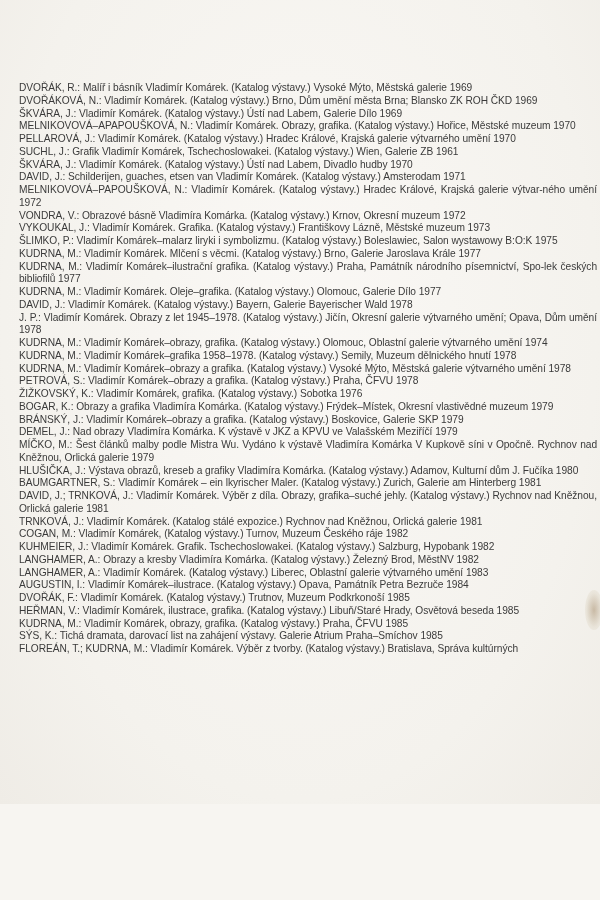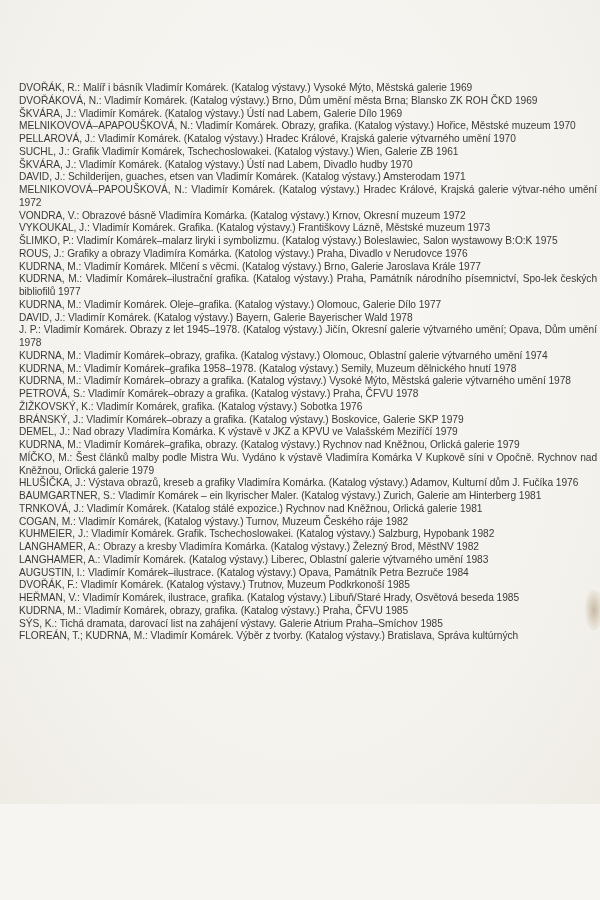--- a/index.html
+++ b/index.html
@@ -36,37 +36,37 @@
       <p class="entry">ŠKVÁRA, J.: Vladimír Komárek. (Katalog výstavy.) Ústí nad Labem, Galerie Dílo 1969</p>
       <p class="entry">MELNIKOVOVÁ–APAPOUŠKOVÁ, N.: Vladimír Komárek. Obrazy, grafika. (Katalog výstavy.) Hořice, Městské muzeum 1970</p>
       <p class="entry">PELLAROVÁ, J.: Vladimír Komárek. (Katalog výstavy.) Hradec Králové, Krajská galerie výtvarného umění 1970</p>
       <p class="entry">SUCHL, J.: Grafik Vladimír Komárek, Tschechoslowakei. (Katalog výstavy.) Wien, Galerie ZB 1961</p>
       <p class="entry">ŠKVÁRA, J.: Vladimír Komárek. (Katalog výstavy.) Ústí nad Labem, Divadlo hudby 1970</p>
       <p class="entry">DAVID, J.: Schilderijen, guaches, etsen van Vladimír Komárek. (Katalog výstavy.) Amsterodam 1971</p>
       <p class="entry">MELNIKOVOVÁ–PAPOUŠKOVÁ, N.: Vladimír Komárek. (Katalog výstavy.) Hradec Králové, Krajská galerie výtvar-ného umění 1972</p>
       <p class="entry">VONDRA, V.: Obrazové básně Vladimíra Komárka. (Katalog výstavy.) Krnov, Okresní muzeum 1972</p>
       <p class="entry">VYKOUKAL, J.: Vladimír Komárek. Grafika. (Katalog výstavy.) Františkovy Lázně, Městské muzeum 1973</p>
       <p class="entry">ŠLIMKO, P.: Vladimír Komárek–malarz liryki i symbolizmu. (Katalog výstavy.) Boleslawiec, Salon wystawowy B:O:K 1975</p>
-      <p class="entry">ROUS, J.: Grafiky a obrazy Vladimíra Komárka. (Katolog výstavy.) Praha, Divadlo v Nerudovce 1976</p>
       <p class="entry">KUDRNA, M.: Vladimír Komárek. Mlčení s věcmi. (Katalog výstavy.) Brno, Galerie Jaroslava Krále 1977</p>
       <p class="entry">KUDRNA, M.: Vladimír Komárek–ilustrační grafika. (Katalog výstavy.) Praha, Památník národního písemnictví, Spo-lek českých bibliofilů 1977</p>
       <p class="entry">KUDRNA, M.: Vladimír Komárek. Oleje–grafika. (Katalog výstavy.) Olomouc, Galerie Dílo 1977</p>
       <p class="entry">DAVID, J.: Vladimír Komárek. (Katalog výstavy.) Bayern, Galerie Bayerischer Wald 1978</p>
       <p class="entry">J. P.: Vladimír Komárek. Obrazy z let 1945–1978. (Katalog výstavy.) Jičín, Okresní galerie výtvarného umění; Opava, Dům umění 1978</p>
       <p class="entry">KUDRNA, M.: Vladimír Komárek–obrazy, grafika. (Katalog výstavy.) Olomouc, Oblastní galerie výtvarného umění 1974</p>
       <p class="entry">KUDRNA, M.: Vladimír Komárek–grafika 1958–1978. (Katalog výstavy.) Semily, Muzeum dělnického hnutí 1978</p>
       <p class="entry">KUDRNA, M.: Vladimír Komárek–obrazy a grafika. (Katalog výstavy.) Vysoké Mýto, Městská galerie výtvarného umění 1978</p>
       <p class="entry">PETROVÁ, S.: Vladimír Komárek–obrazy a grafika. (Katalog výstavy.) Praha, ČFVU 1978</p>
       <p class="entry">ŽIŽKOVSKÝ, K.: Vladimír Komárek, grafika. (Katalog výstavy.) Sobotka 1976</p>
+      <p class="entry">BOGAR, K.: Obrazy a grafika Vladimíra Komárka. (Katalog výstavy.) Frýdek–Místek, Okresní vlastivědné muzeum 1979</p>
       <p class="entry">BRÁNSKÝ, J.: Vladimír Komárek–obrazy a grafika. (Katalog výstavy.) Boskovice, Galerie SKP 1979</p>
       <p class="entry">DEMEL, J.: Nad obrazy Vladimíra Komárka. K výstavě v JKZ a KPVU ve Valašském Meziříčí 1979</p>
-      <p class="entry">KUDRNA, M.: Vladimír Komárek–grafika, obrazy. (Katalog výstavy.) Rychnov nad Kněžnou, Orlická galerie 1979</p>
       <p class="entry">MÍČKO, M.: Šest článků malby podle Mistra Wu. Vydáno k výstavě Vladimíra Komárka V Kupkově síni v Opočně. Rychnov nad Kněžnou, Orlická galerie 1979</p>
-      <p class="entry">HLUŠIČKA, J.: Výstava obrazů, kreseb a grafiky Vladimíra Komárka. (Katalog výstavy.) Adamov, Kulturní dům J. Fučíka 1976</p>
+      <p class="entry">HLUŠIČKA, J.: Výstava obrazů, kreseb a grafiky Vladimíra Komárka. (Katalog výstavy.) Adamov, Kulturní dům J. Fučíka 1980</p>
       <p class="entry">BAUMGARTNER, S.: Vladimír Komárek – ein lkyrischer Maler. (Katalog výstavy.) Zurich, Galerie am Hinterberg 1981</p>
+      <p class="entry">DAVID, J.; TRNKOVÁ, J.: Vladimír Komárek. Výběr z díla. Obrazy, grafika–suché jehly. (Katalog výstavy.) Rychnov nad Kněžnou, Orlická galerie 1981</p>
       <p class="entry">TRNKOVÁ, J.: Vladimír Komárek. (Katalog stálé expozice.) Rychnov nad Kněžnou, Orlická galerie 1981</p>
       <p class="entry">COGAN, M.: Vladimír Komárek, (Katalog výstavy.) Turnov, Muzeum Českého ráje 1982</p>
       <p class="entry">KUHMEIER, J.: Vladimír Komárek. Grafik. Tschechoslowakei. (Katalog výstavy.) Salzburg, Hypobank 1982</p>
       <p class="entry">LANGHAMER, A.: Obrazy a kresby Vladimíra Komárka. (Katalog výstavy.) Železný Brod, MěstNV 1982</p>
       <p class="entry">LANGHAMER, A.: Vladimír Komárek. (Katalog výstavy.) Liberec, Oblastní galerie výtvarného umění 1983</p>
       <p class="entry">AUGUSTIN, I.: Vladimír Komárek–ilustrace. (Katalog výstavy.) Opava, Památník Petra Bezruče 1984</p>
       <p class="entry">DVOŘÁK, F.: Vladimír Komárek. (Katalog výstavy.) Trutnov, Muzeum Podkrkonoší 1985</p>
       <p class="entry">HEŘMAN, V.: Vladimír Komárek, ilustrace, grafika. (Katalog výstavy.) Libuň/Staré Hrady, Osvětová beseda 1985</p>
       <p class="entry">KUDRNA, M.: Vladimír Komárek, obrazy, grafika. (Katalog výstavy.) Praha, ČFVU 1985</p>
       <p class="entry">SÝS, K.: Tichá dramata, darovací list na zahájení výstavy. Galerie Atrium Praha–Smíchov 1985</p>

